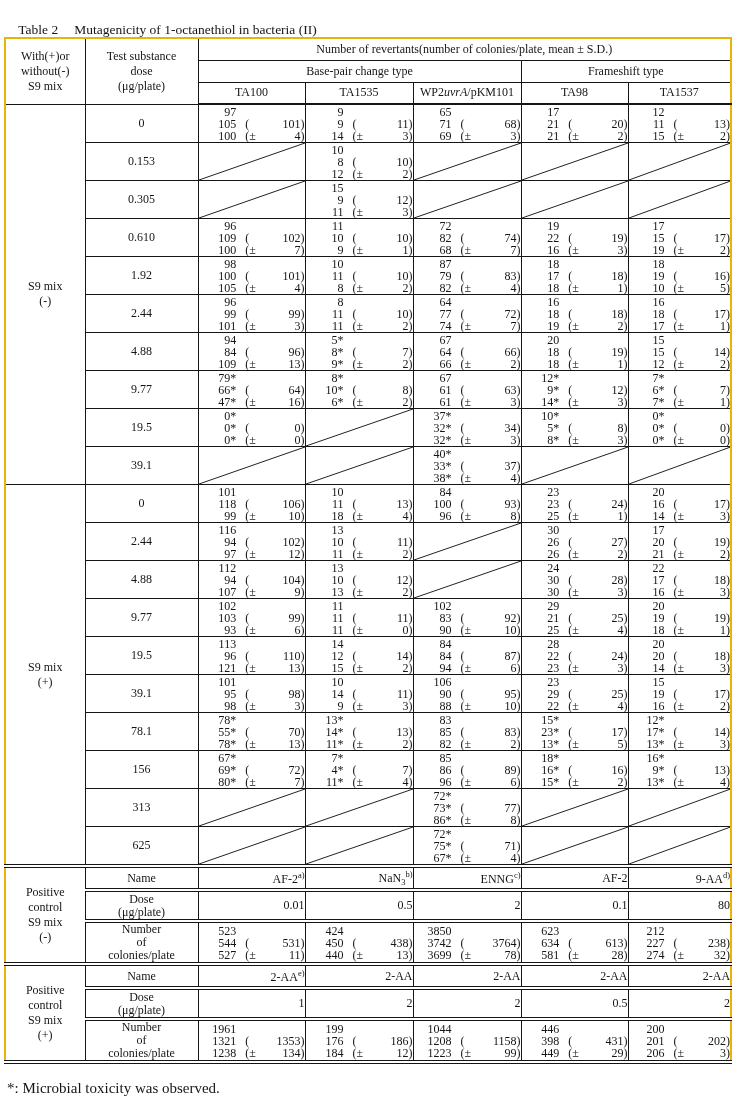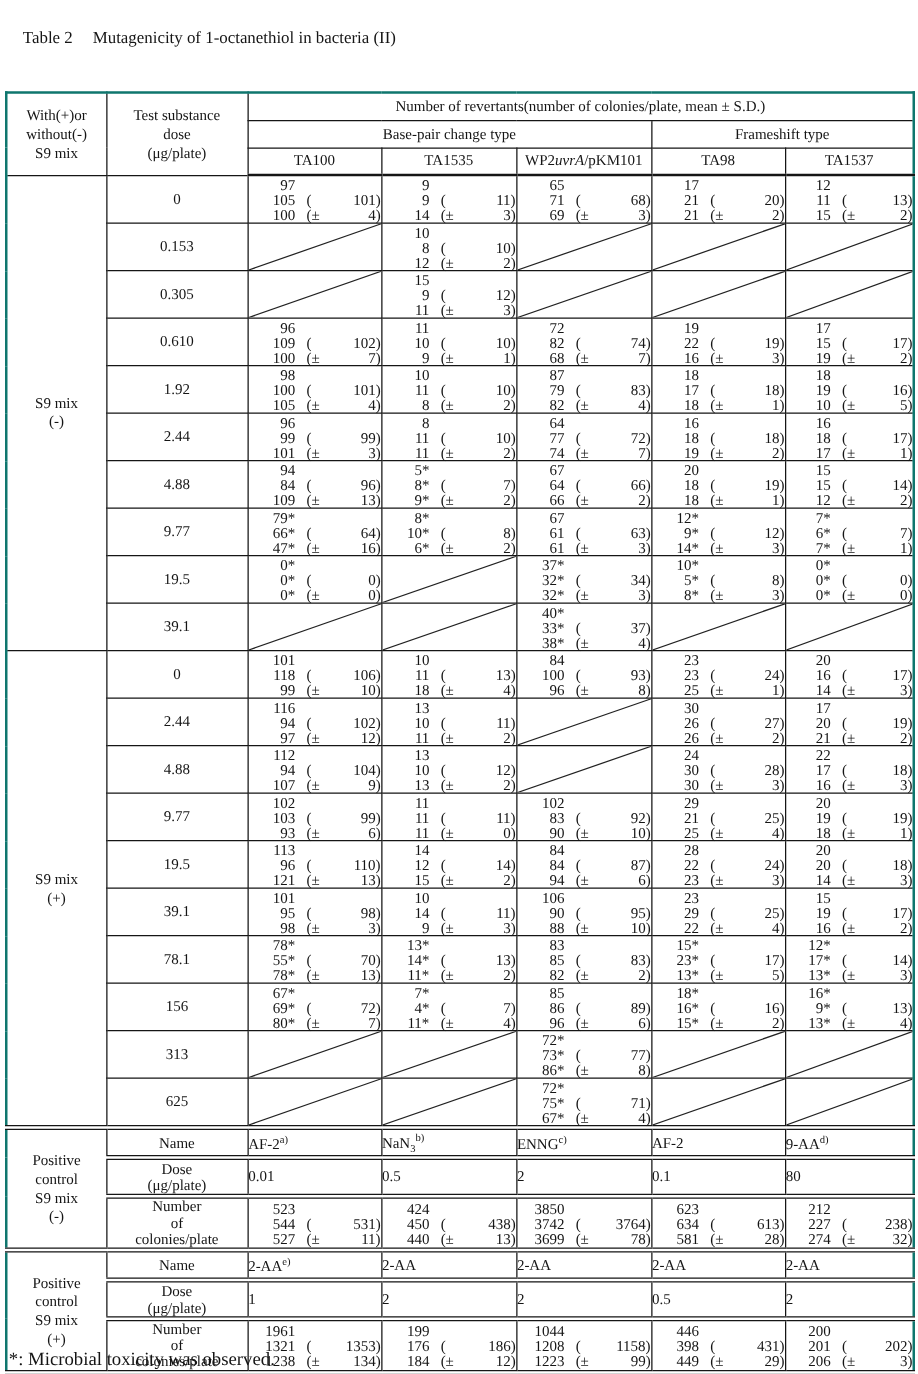--- a/index.html
+++ b/index.html
@@ -3,21 +3,21 @@
 <meta charset="utf-8">
 <style>
   html,body { margin:0; padding:0; background:#fff; }
   .page { position:relative; width:734px; height:1099px; background:#fff;
           font-family:"Liberation Serif","DejaVu Serif",serif; color:#151515; }
   .title { position:absolute; left:5px; top:6px; font-size:13.5px; white-space:pre; }
   .title .t-label { margin-right:16px; }
 
   table.main { position:absolute; left:4px; top:37px; width:726px;
                border-collapse:collapse; table-layout:fixed;
-               border:2px solid #0f766e;margin-top:36px; }
+               border:2px solid #eab308; }
   th,td { border:1px solid #151515; padding:0; font-weight:normal;
           font-size:12px; vertical-align:middle; }
   thead th { text-align:center; }
   thead tr { height:22px; }
   thead tr.strains th { border-bottom:2px solid #151515; }
   .bl { display:block; line-height:15px; text-align:center; }
 
   tbody tr.data-row { height:37px; }
   td.s9lab, td.pclab { text-align:center; }
   td.dose { text-align:center; }
@@ -29,21 +29,21 @@
 
   td.slashcell { position:relative; padding:0; }
   td.slashcell svg { position:absolute; left:0; top:0; width:100%; height:100%; display:block; }
 
   tr.pc-name { height:24px; }
   tr.pc-dose { height:31px; }
   tr.pc-num  { height:40px; }
   tr.pc-num td.datacell { padding-top:2px; }
   td.rowlab { text-align:center; }
   td.rowlab .bl { line-height:13px; }
-  td.pcval { text-align:left; }
+  td.pcval { text-align:right; }
   sup { font-size:8.5px; }
   sub { font-size:8.5px; }
   td.dbl-top { border-top:4px double #151515; }
   td.dbl-bottom { border-bottom:4px double #151515; }
 
   .footnotes { position:absolute; left:7px; top:1040px; font-size:12.5px; line-height:17px; }
   .asterisk-note { position:absolute; left:7px; top:1080px; font-size:15px; }
 </style>
 </head>
 <body>

